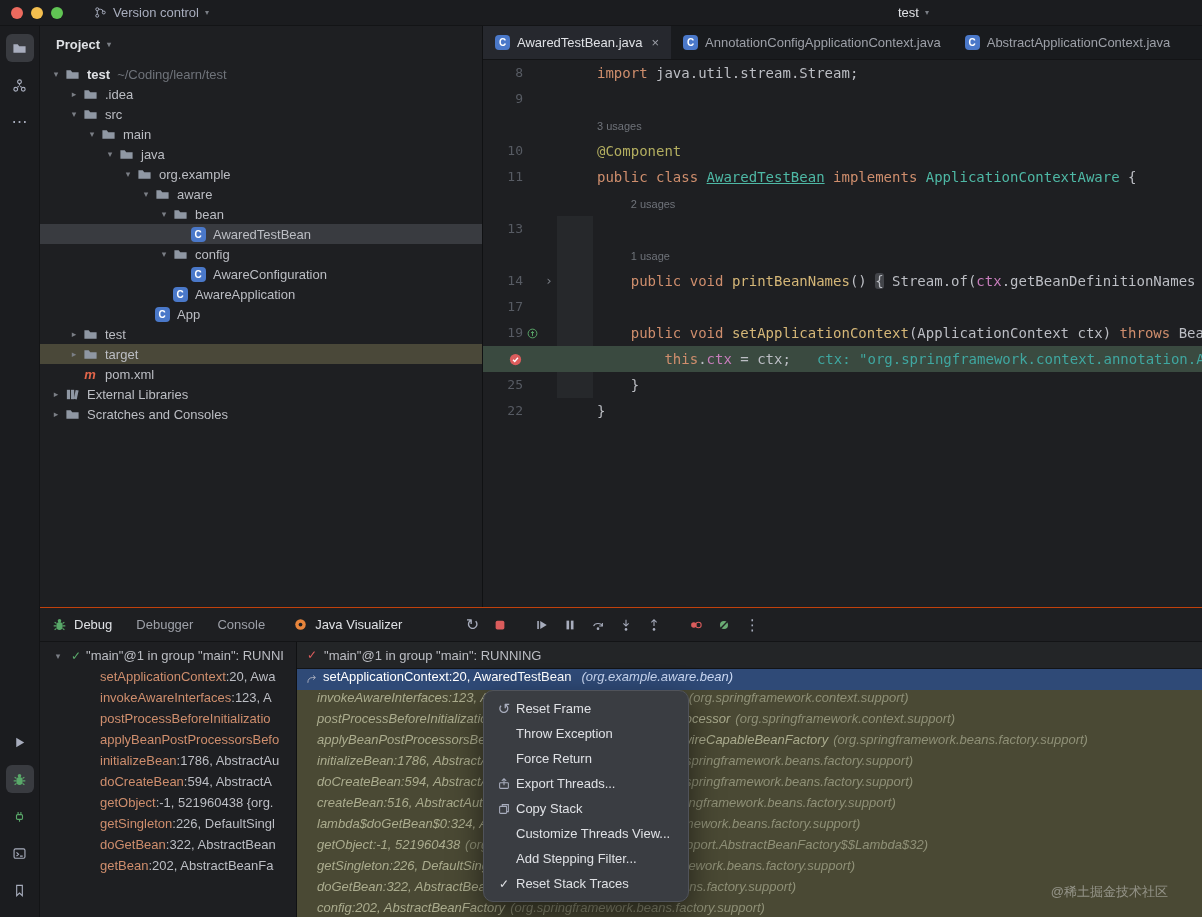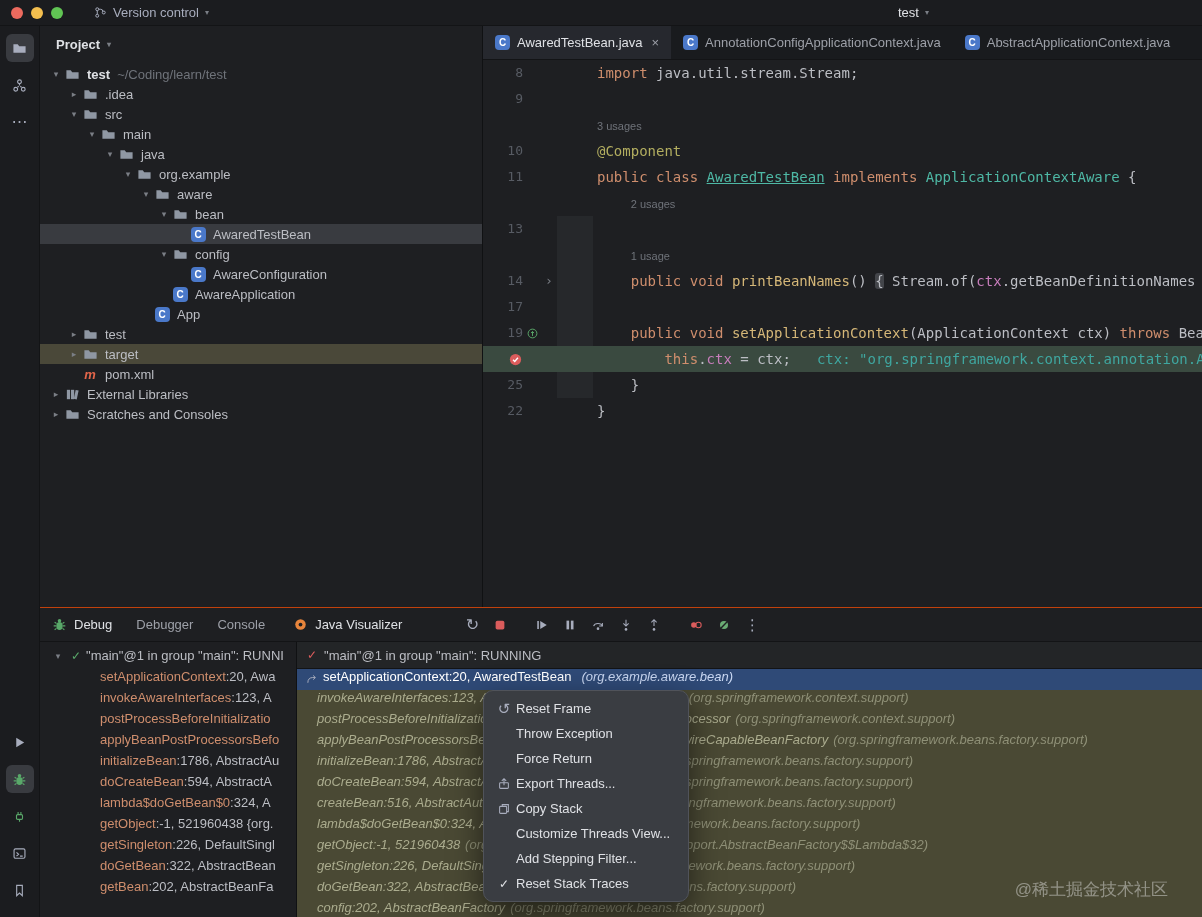--- a/index.html
+++ b/index.html
@@ -72,21 +72,21 @@
   .th-row.head{padding-left:10px;gap:5px;color:#BCBEC4}
   .fn{color:#CF8E6D}
   .frames{flex:1;position:relative;overflow:hidden;border-left:1px solid #101113}
   .fr-head{height:27px;display:flex;align-items:center;gap:7px;padding-left:10px;background:#232527;border-bottom:1px solid #131416}
   .fr-row{height:21px;display:flex;white-space:nowrap;overflow:hidden;padding-left:20px}
   .fr-row.lib{background:#4A4934;font-style:italic;color:#ABAC8E}
   .fr-row.lib .pkg{color:#8F9077}
   .fr-row.selected{background:#2F4A77;color:#FFF;padding-left:8px;gap:5px}
   .pkg{margin-left:5px;font-style:italic;color:#7B7F88}
   .fr-row.selected .pkg{color:#C9D7F2}
-  .watermark{position:absolute;right:34px;bottom:16px;font-size:17px;color:rgba(235,235,235,.45);pointer-events:none}
+  .watermark{position:absolute;right:34px;bottom:16px;font-size:13px;color:rgba(235,235,235,.45);pointer-events:none}
 
   
   .context-menu{position:absolute;left:483px;top:690px;width:206px;background:#3A3D42;border:1px solid #50535A;border-radius:10px;padding:5px 0;box-shadow:0 12px 32px rgba(0,0,0,.55);z-index:20;color:#DFE1E5}
   .cm-item{height:25px;display:flex;align-items:center;padding:0 14px 0 8px}
   .cm-ico{width: 24px;display:flex;align-items:center;justify-content:center;flex:none;color:#A8ADBD}
   .checkmark{color:#DFE1E5;font-size:12px}
 </style>
 </head>
 <body>
 
@@ -496,24 +496,20 @@
         </div>
         <div class="th-row">
           <span class="fn">initializeBean</span>
           <span>:1786, AbstractAu</span>
         </div>
         <div class="th-row">
           <span class="fn">doCreateBean</span>
           <span>:594, AbstractA</span>
         </div>
         <div class="th-row">
-          <span class="fn">lambda$doGetBean$0</span>
-          <span>:324, A</span>
-        </div>
-        <div class="th-row">
           <span class="fn">getObject</span>
           <span>:-1, 521960438 {org.</span>
         </div>
         <div class="th-row">
           <span class="fn">getSingleton</span>
           <span>:226, DefaultSingl</span>
         </div>
         <div class="th-row">
           <span class="fn">doGetBean</span>
           <span>:322, AbstractBean</span>

